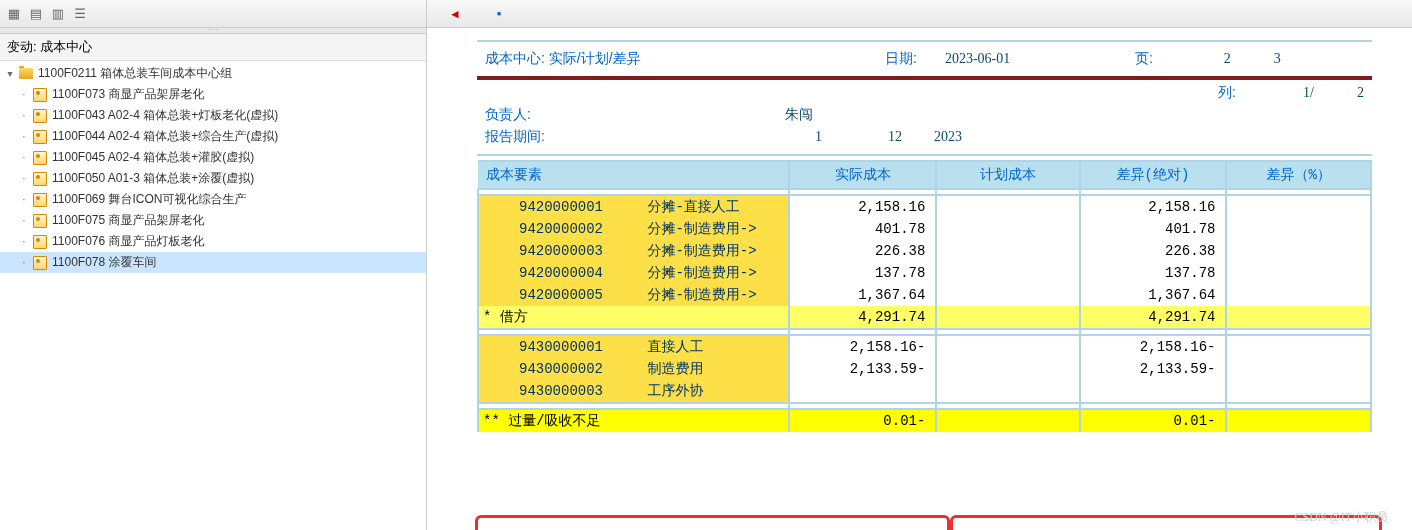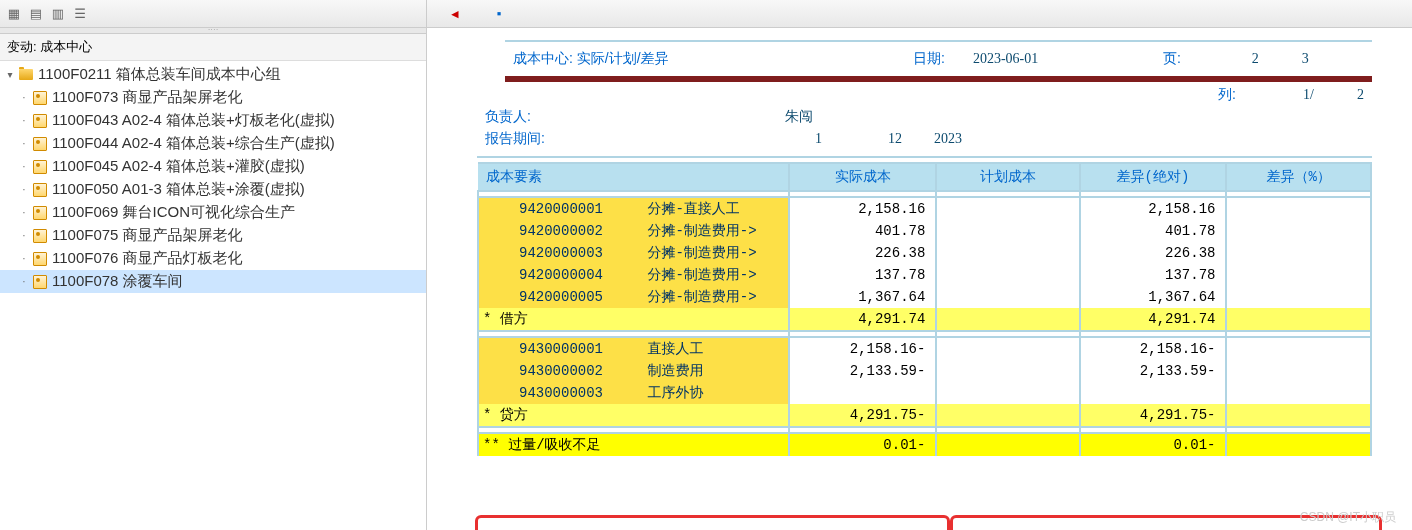--- a/index.html
+++ b/index.html
@@ -110,21 +110,21 @@
     }
     .expander {
       width: 12px;
       display: inline-block;
       text-align: center;
       color: #666;
       font-size: 10px;
       margin-right: 2px;
     }
     .tree-label {
-      font-size: 15px;
+      font-size: 12px;
       color: #333;
     }
     
     .right-panel {
       flex: 1;
       background: #fff;
       display: flex;
       flex-direction: column;
       position: relative;
     }
@@ -150,23 +150,22 @@
     .rt-blue { color: #06c; }
     
     .report-area {
       flex: 1;
       padding: 12px 40px 12px 50px;
       overflow: auto;
       position: relative;
     }
     .report-header-box {
       border-top: 2px solid #b0d4e3;
-      border-bottom: 6px solid #7f1d1d;
+      border-bottom: 4px solid #7f1d1d;
       padding: 6px 0;
-      margin-left: 28px;
     }
     .header-row {
       display: flex;
       align-items: center;
       padding: 2px 8px;
       font-size: 14px;
     }
     .hr-label { color: #0066cc; min-width: 110px; }
     .hr-val { color: #0c4a6e; font-family: Liberation Serif, serif; }
     .hr-spacer { flex: 1; }
@@ -222,24 +221,25 @@
       background: #ffff00;
     }
     .red-box {
       position: absolute;
       border: 3px solid #e83030;
       border-radius: 6px;
       pointer-events: none;
     }
     .watermark {
       position: absolute;
-      right: 16px;
+      right: 24px;
       bottom: 4px;
       color: #ccc;
       font-size: 12px;
+      font-family: Liberation Serif, serif;
     }
     .indent-code { padding-left: 30px; display: inline-block; width: 150px; }
   </style>
 </head>
 <body>
 
 <div class="app">
   <div class="left-panel">
     <div class="toolbar">
       <span class="toolbar-btn">▦</span>
@@ -444,27 +444,20 @@
               <td class="col-num">2,133.59-</td>
               <td class="col-num"></td>
             </tr>
             <tr>
               <td class="cell-selected"><span class="indent-code">9430000003</span> 工序外协</td>
               <td class="col-num"></td>
               <td class="col-num"></td>
               <td class="col-num"></td>
               <td class="col-num"></td>
             </tr>
-            <tr class="subtotal-row">
-              <td class="subtotal-label">*  贷方</td>
-              <td class="col-num">4,291.75-</td>
-              <td class="col-num"></td>
-              <td class="col-num">4,291.75-</td>
-              <td class="col-num"></td>
-            </tr>
             <tr class="spacer">
               <td></td>
               <td></td>
               <td></td>
               <td></td>
               <td></td>
             </tr>
             <tr class="grand-row">
               <td class="subtotal-label">**  过量/吸收不足</td>
               <td class="col-num">0.01-</td>

